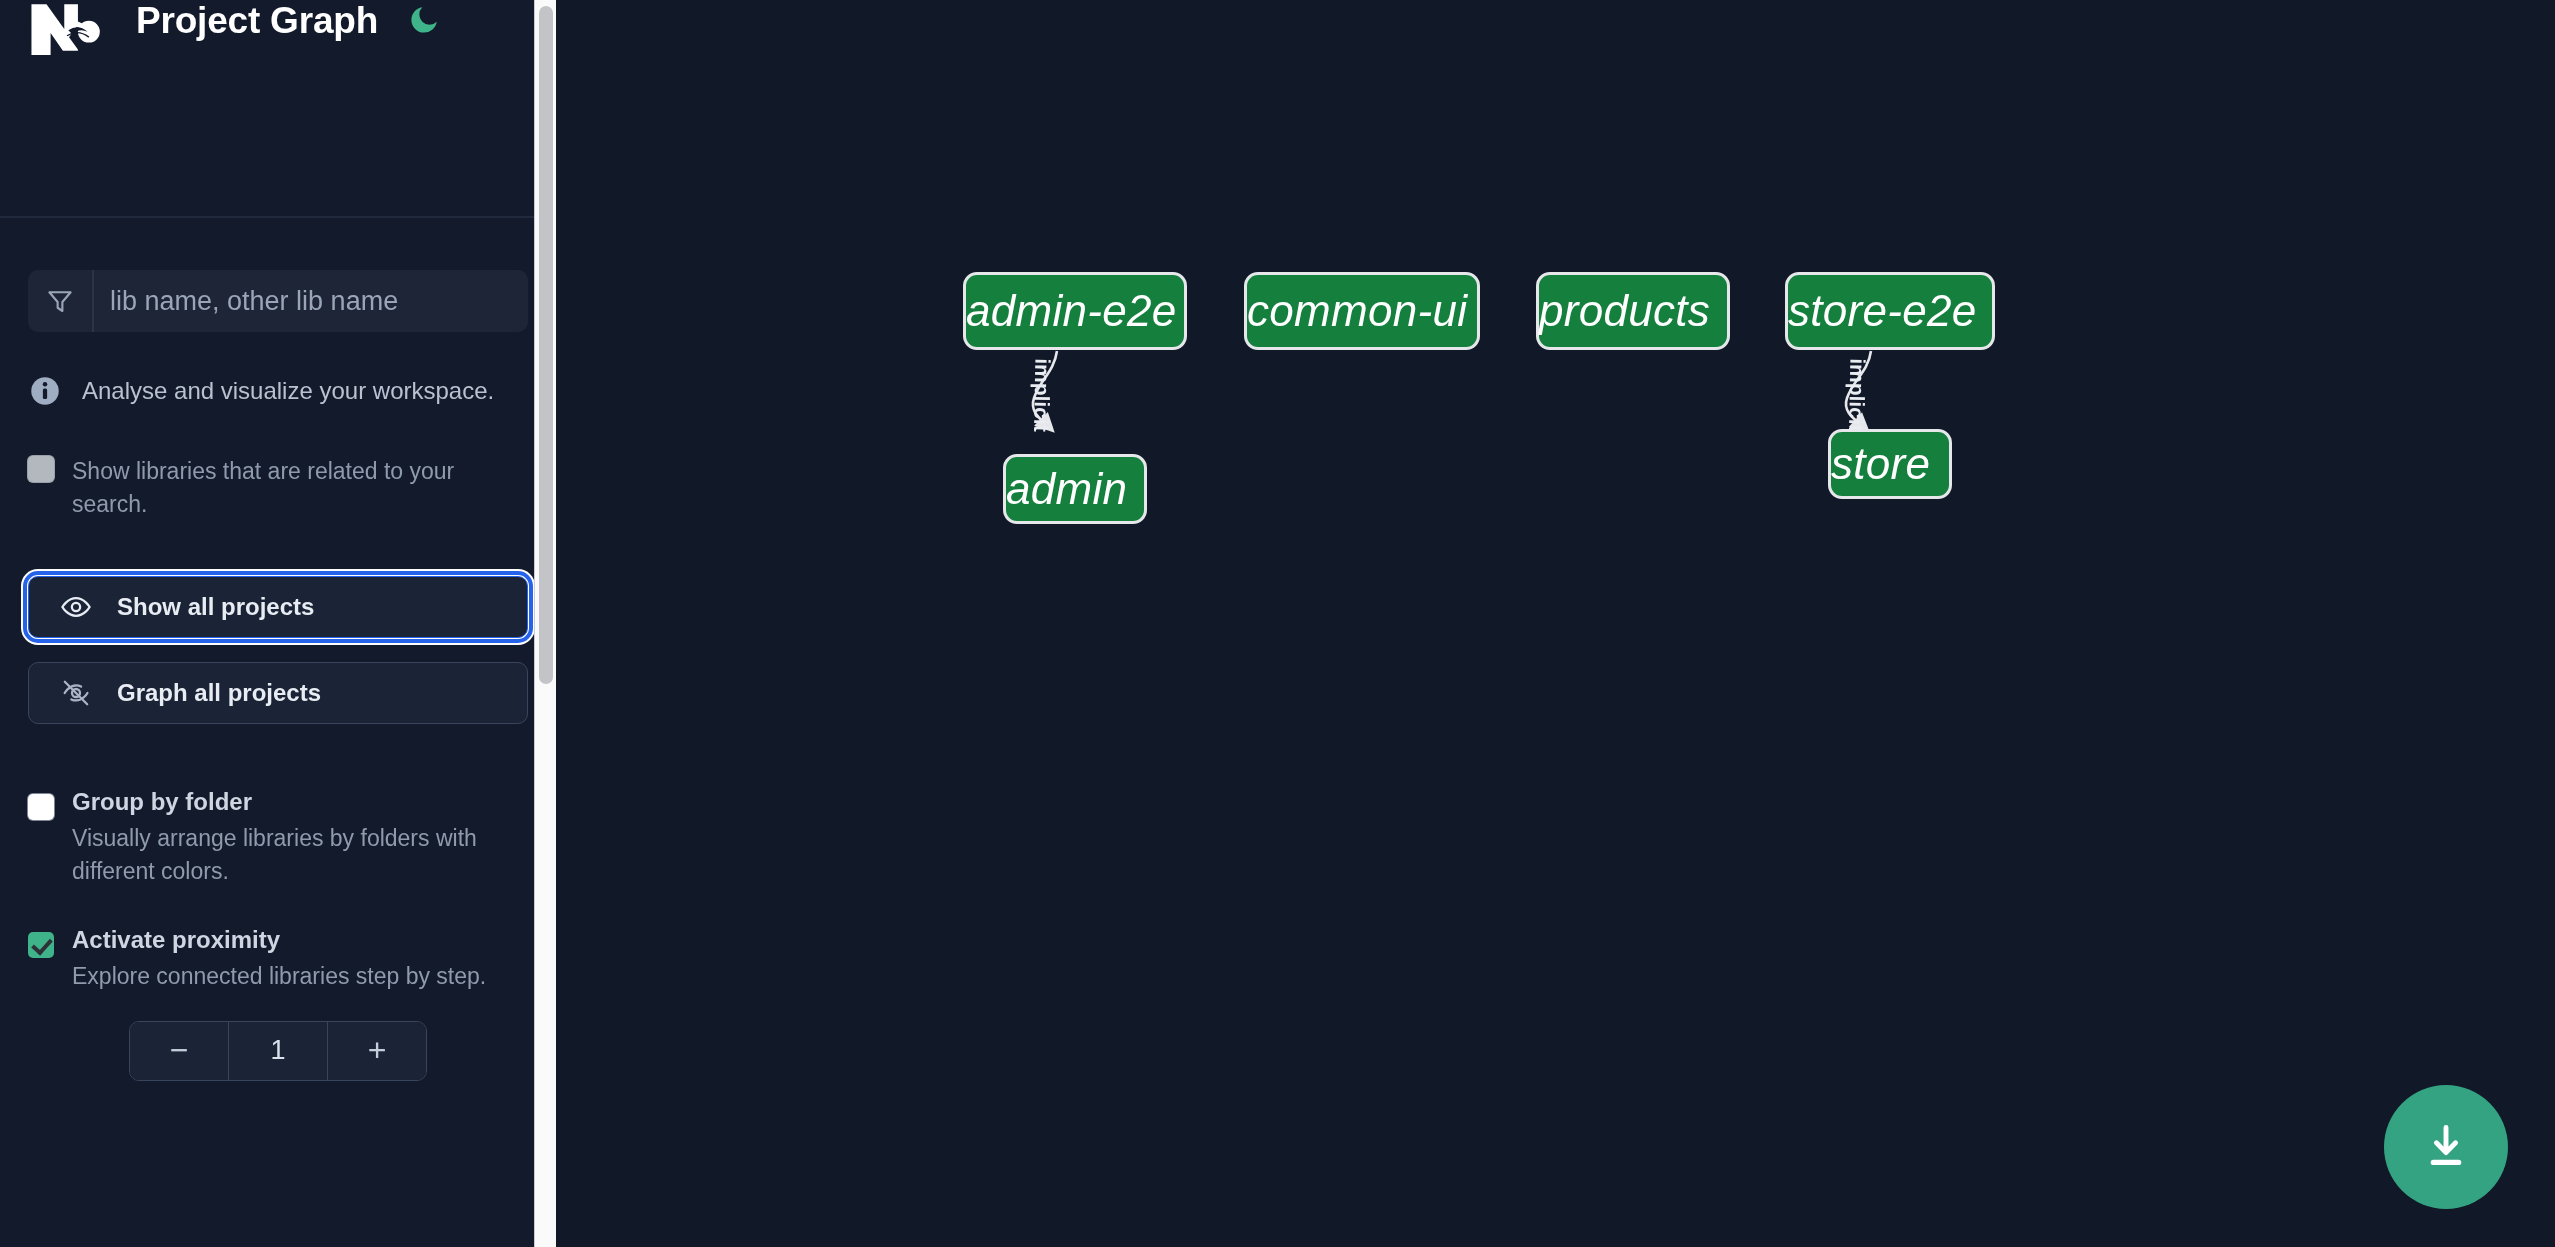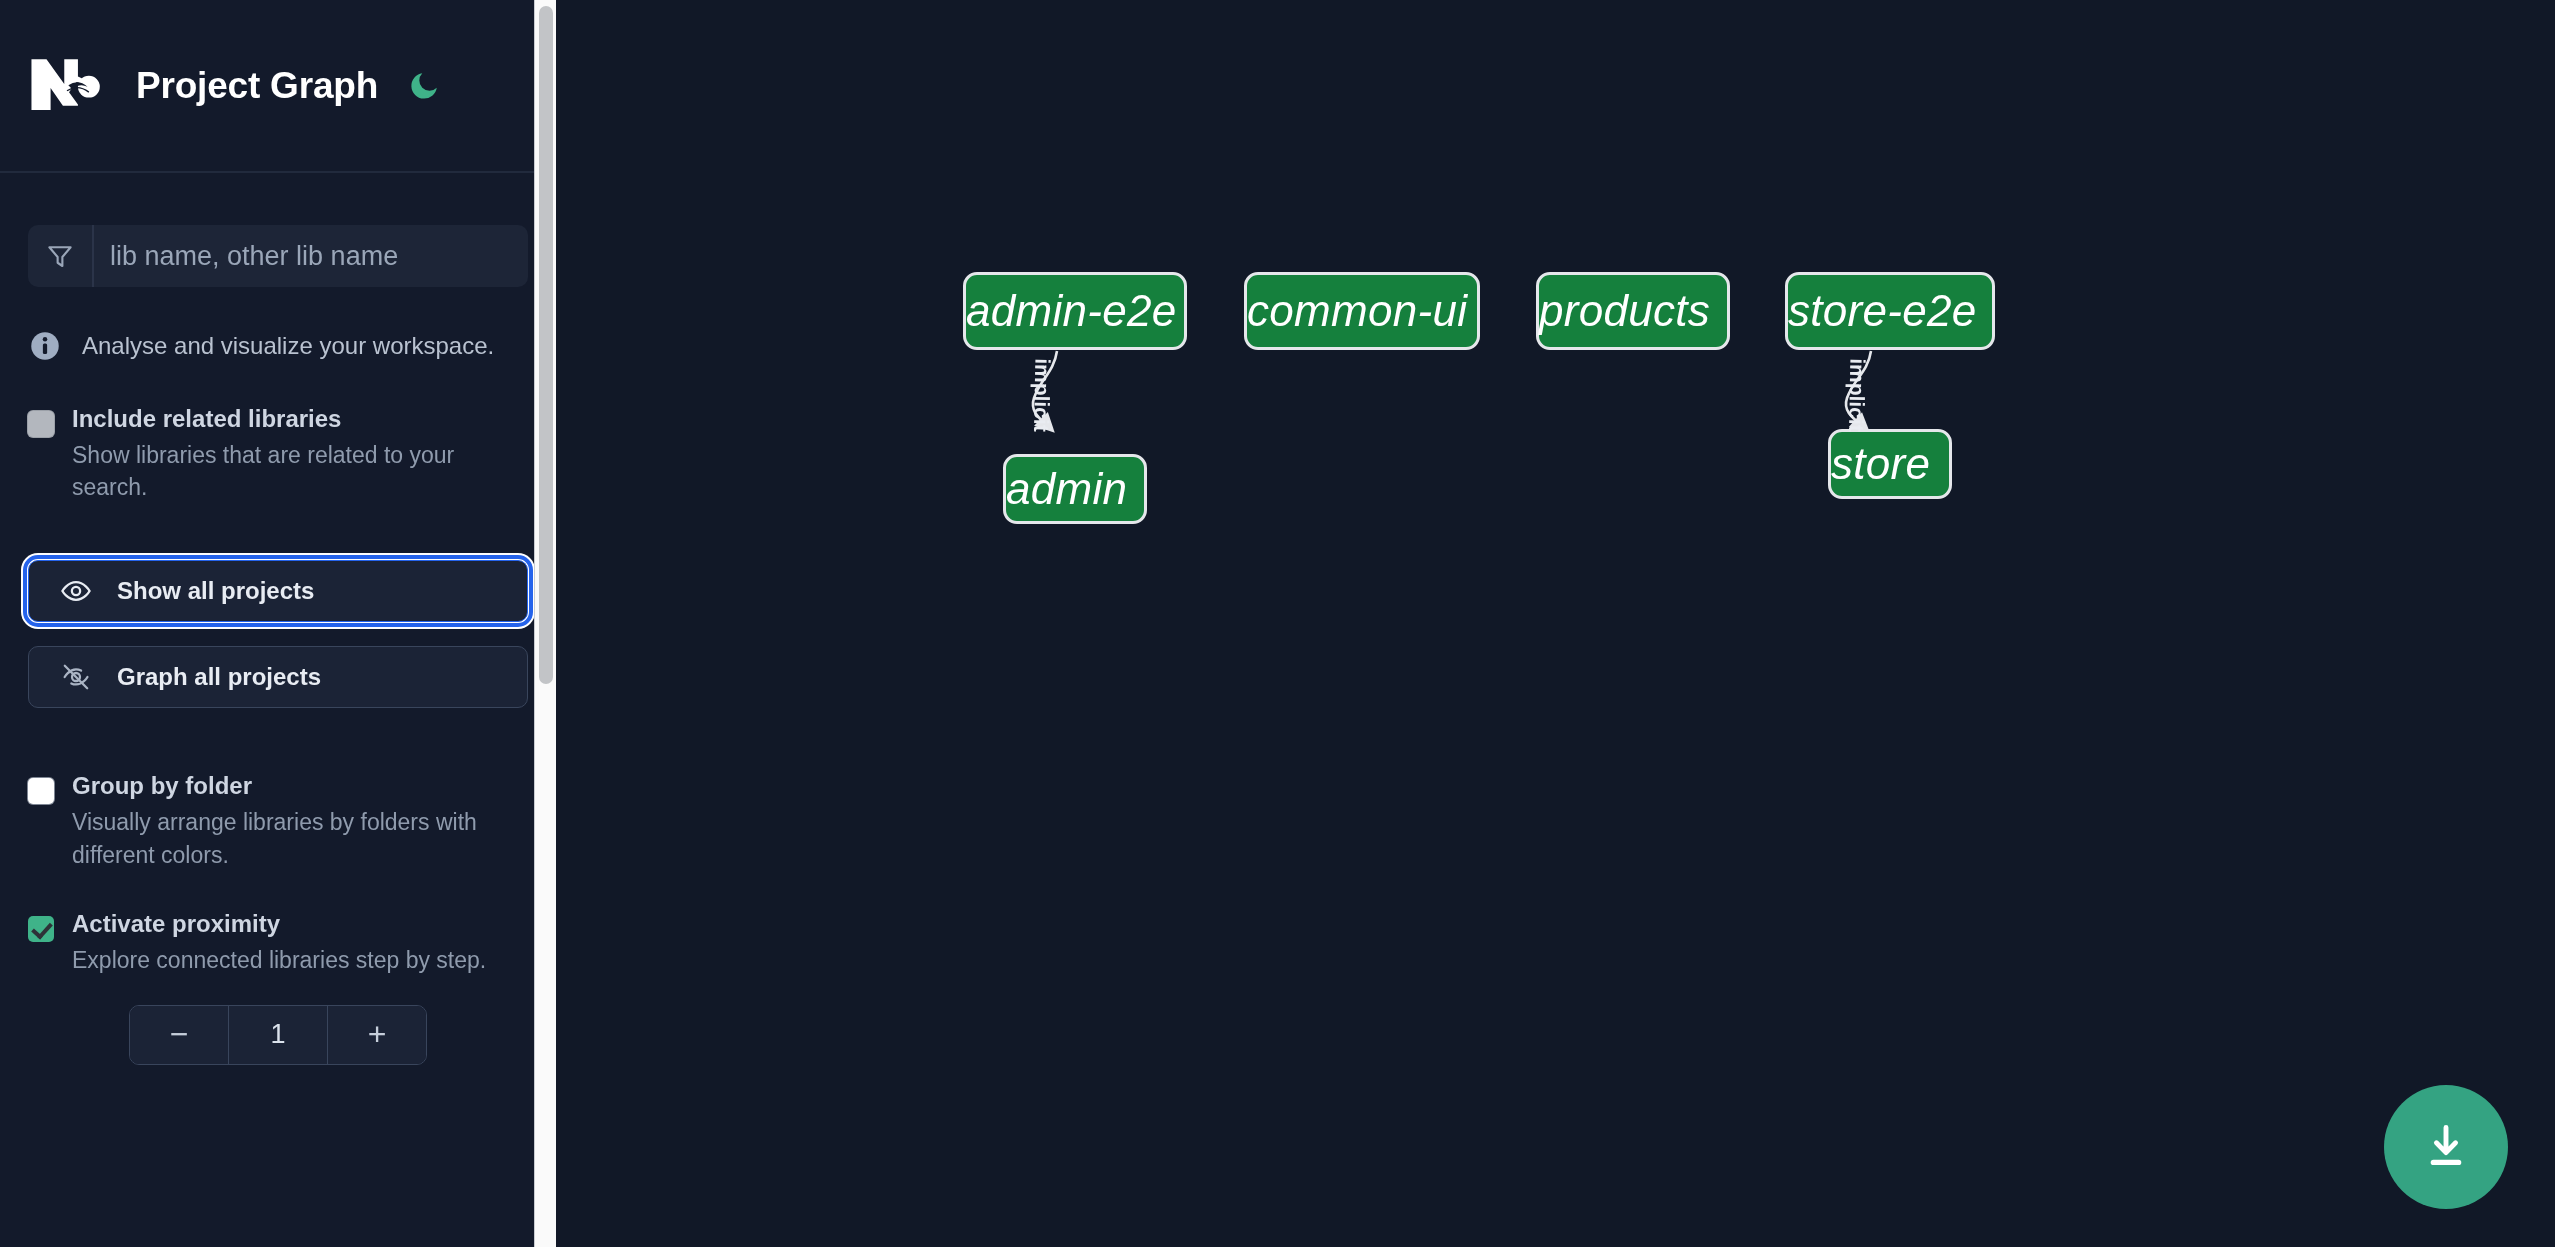--- a/index.html
+++ b/index.html
@@ -24,23 +24,23 @@
   #sidebar {
     position: relative;
     width: 556px;
     height: 1247px;
     background: #131a2b;
     flex: 0 0 556px;
     overflow: hidden;
   }
 
   #sidebar-header {
-    height: 173px;
-    display: flex;
-    align-items: center;
+    height: 218px;
+    display: flex;
+    align-items: flex-start;
     padding-left: 26px;
     border-bottom: 2px solid #212a3d;
   }
 
   #nx-logo {
     width: 82px;
     height: 62px;
     flex: 0 0 82px;
     margin-right: 28px;
     display: block;
@@ -319,21 +319,20 @@
         <circle cx="12" cy="12" r="11" fill="#9fadc2"></circle>
         <circle cx="12" cy="6.6" r="1.8" fill="#131a2b"></circle>
         <rect x="10.3" y="10" width="3.4" height="8.4" rx="1.2" fill="#131a2b"></rect>
       </svg>
       <div id="info-text">Analyse and visualize your workspace.</div>
     </div>
 
     <div class="check-block">
       <span class="cb gray"></span>
       <div class="cb-texts">
-        <div class="cb-title">Include related libraries</div>
         <div class="cb-desc">Show libraries that are related to your search.</div>
       </div>
     </div>
 
     <div id="btn-group">
       <button class="action-btn focused">
         <span class="btn-icon">
           <svg width="32" height="32" viewBox="0 0 24 24">
             <path d="M1.8 12S5.5 5.4 12 5.4 22.2 12 22.2 12 18.5 18.6 12 18.6 1.8 12 1.8 12z" fill="none" stroke="#e8ecf3" stroke-width="1.7"></path>
             <circle cx="12" cy="12" r="3.1" fill="none" stroke="#e8ecf3" stroke-width="1.7"></circle>

